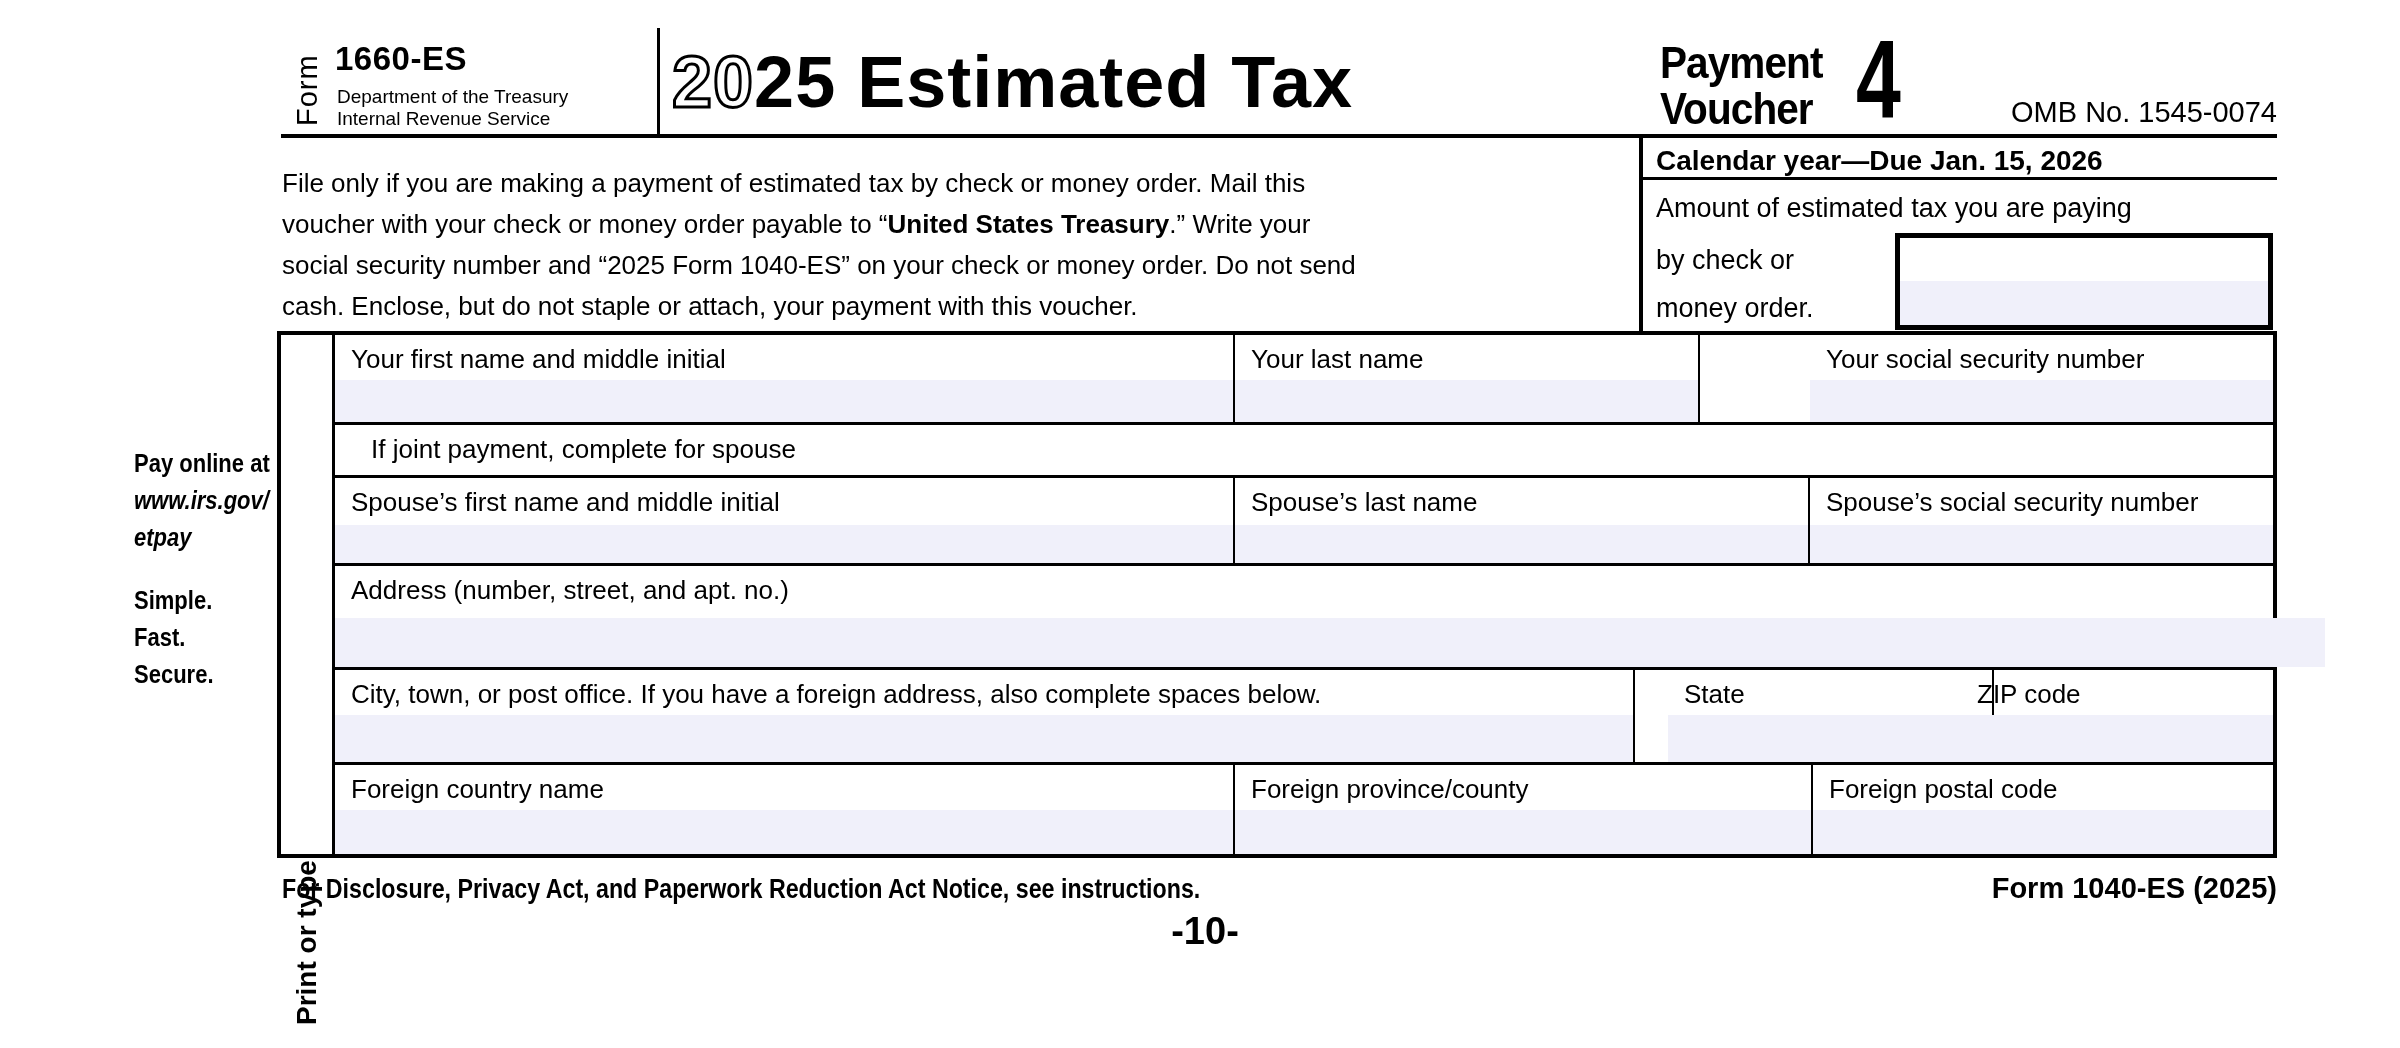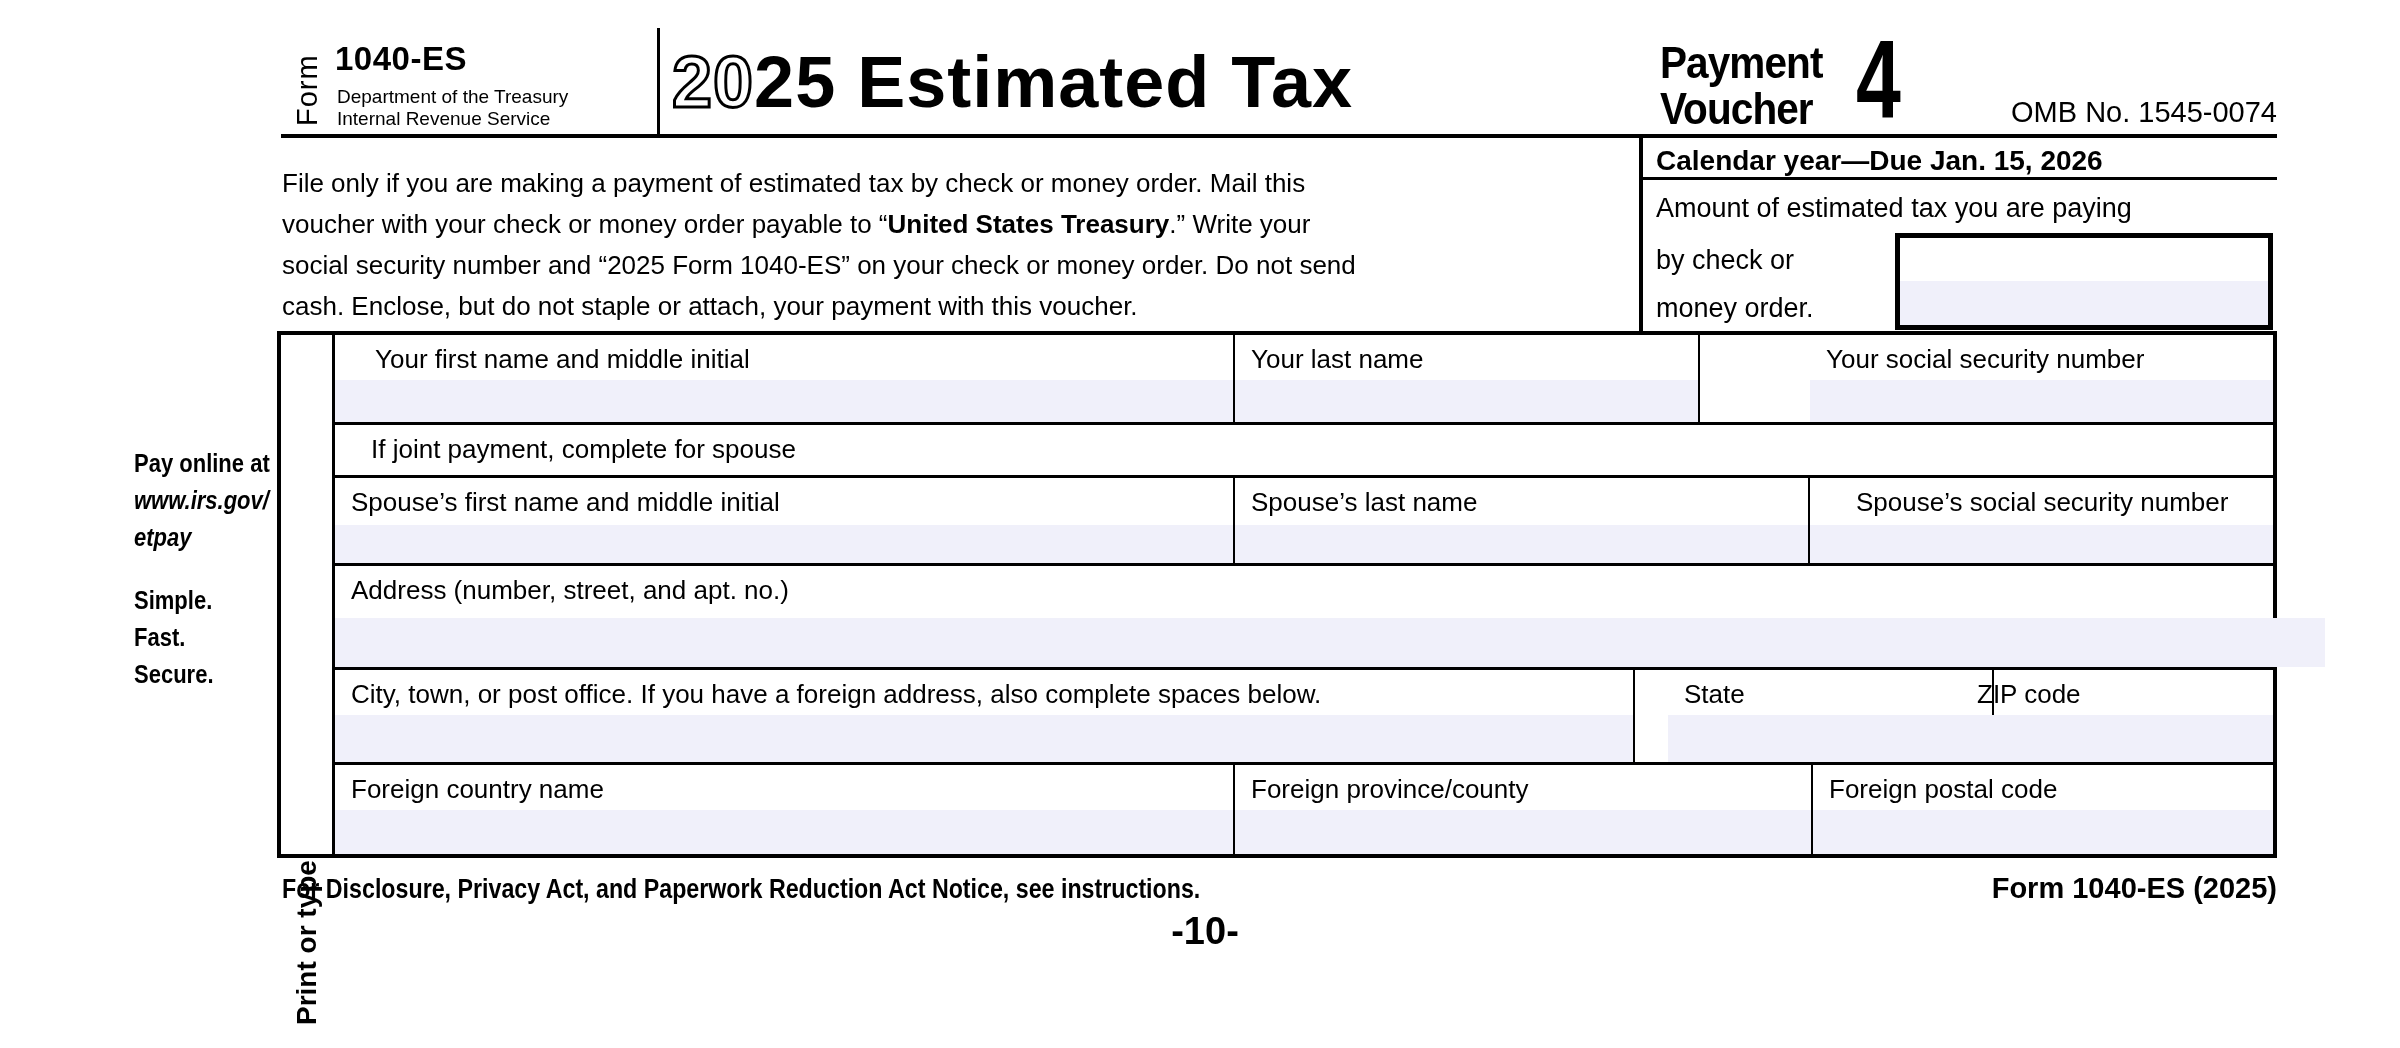--- a/index.html
+++ b/index.html
@@ -68,21 +68,21 @@
     transform:scaleX(.86);transform-origin:left top;}
   .formid{position:absolute;right:123px;top:872px;font-size:29px;font-weight:bold;white-space:nowrap;}
   .pagenum{position:absolute;left:1095px;top:910px;width:220px;text-align:center;font-size:38px;font-weight:bold;}
 </style>
 </head>
 <body>
 
 <div class="page">
 
   <div class="form-word">Form</div>
-  <div class="form-number">1040-ES</div>
+  <div class="form-number">1660-ES</div>
   <div class="dept1">Department of the Treasury</div>
   <div class="dept2">Internal Revenue Service</div>
   <div class="header-divider"></div>
 
   <div class="title"><span class="outline">20</span><span>25</span><span> Estimated Tax</span></div>
 
   <div class="pv">
     <div>Payment</div>
     <div>Voucher</div>
   </div>
@@ -113,21 +113,21 @@
     <div>Fast.</div>
     <div>Secure.</div>
   </div>
 
   <div class="grid">
     <div class="leftcol">
       <div class="pot">Print or type</div>
     </div>
 
     <div class="row" style="top:0;height:90px;">
-      <div class="cell" style="left:0;width:900px;padding-left:24px;">
+      <div class="cell" style="left:0;width:900px;">
         <div class="cl">Your first name and middle initial</div>
         <input type="text" class="fill" style="height: 42px;">
       </div>
       <div class="cell" style="left:900px;width:465px;">
         <div class="cl">Your last name</div>
         <input type="text" class="fill" style="height: 42px;">
       </div>
       <div class="cell last" style="left:1475px;width:463px;">
         <div class="cl">Your social security number</div>
         <input type="text" class="fill" style="height: 42px;">
@@ -140,21 +140,21 @@
 
     <div class="row" style="top:143px;height:88px;">
       <div class="cell" style="left:0;width:900px;">
         <div class="cl">Spouse’s first name and middle initial</div>
         <input type="text" class="fill" style="height: 38px;">
       </div>
       <div class="cell" style="left:900px;width:575px;">
         <div class="cl">Spouse’s last name</div>
         <input type="text" class="fill" style="height: 38px;">
       </div>
-      <div class="cell last" style="left:1475px;width:463px;padding-left:30px;">
+      <div class="cell last" style="left:1475px;width:463px;">
         <div class="cl">Spouse’s social security number</div>
         <input type="text" class="fill" style="height: 38px;">
       </div>
     </div>
 
     <div class="row" style="top:231px;height:104px;">
       <div class="cell last" style="left:0;width:1990px;">
         <div class="cl">Address (number, street, and apt. no.)</div>
         <input type="text" class="fill" style="height: 49px;">
       </div>

